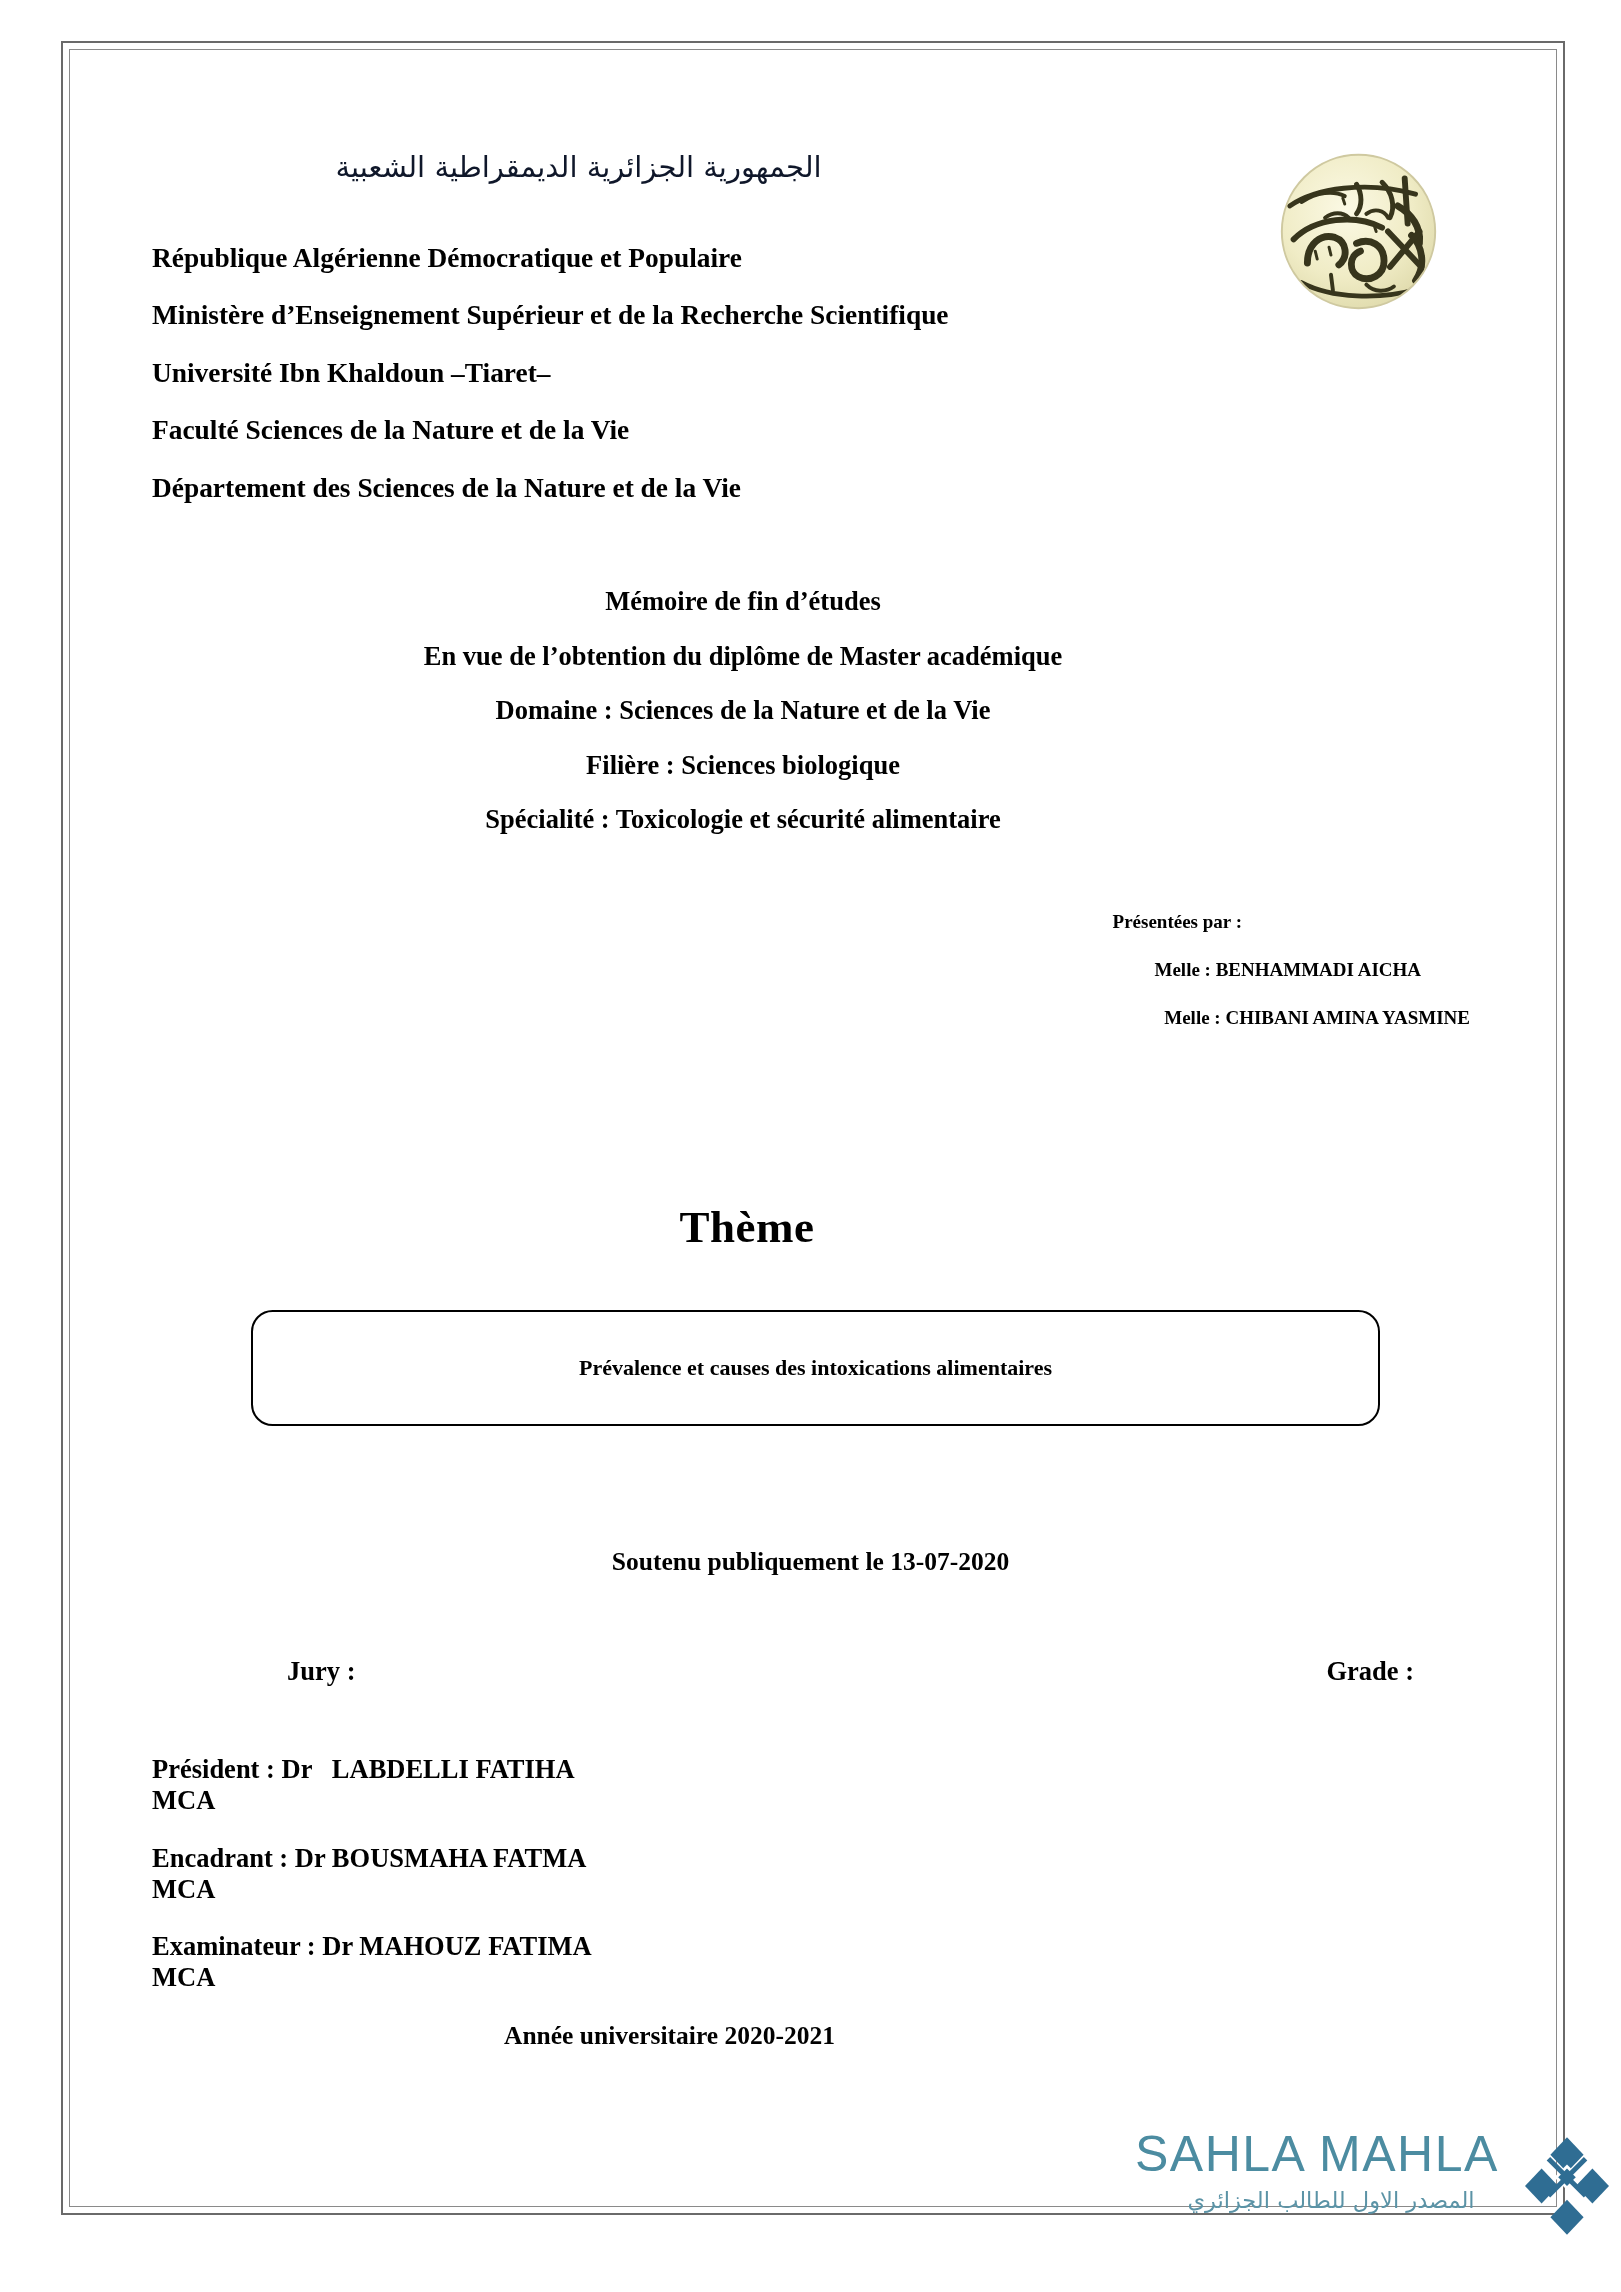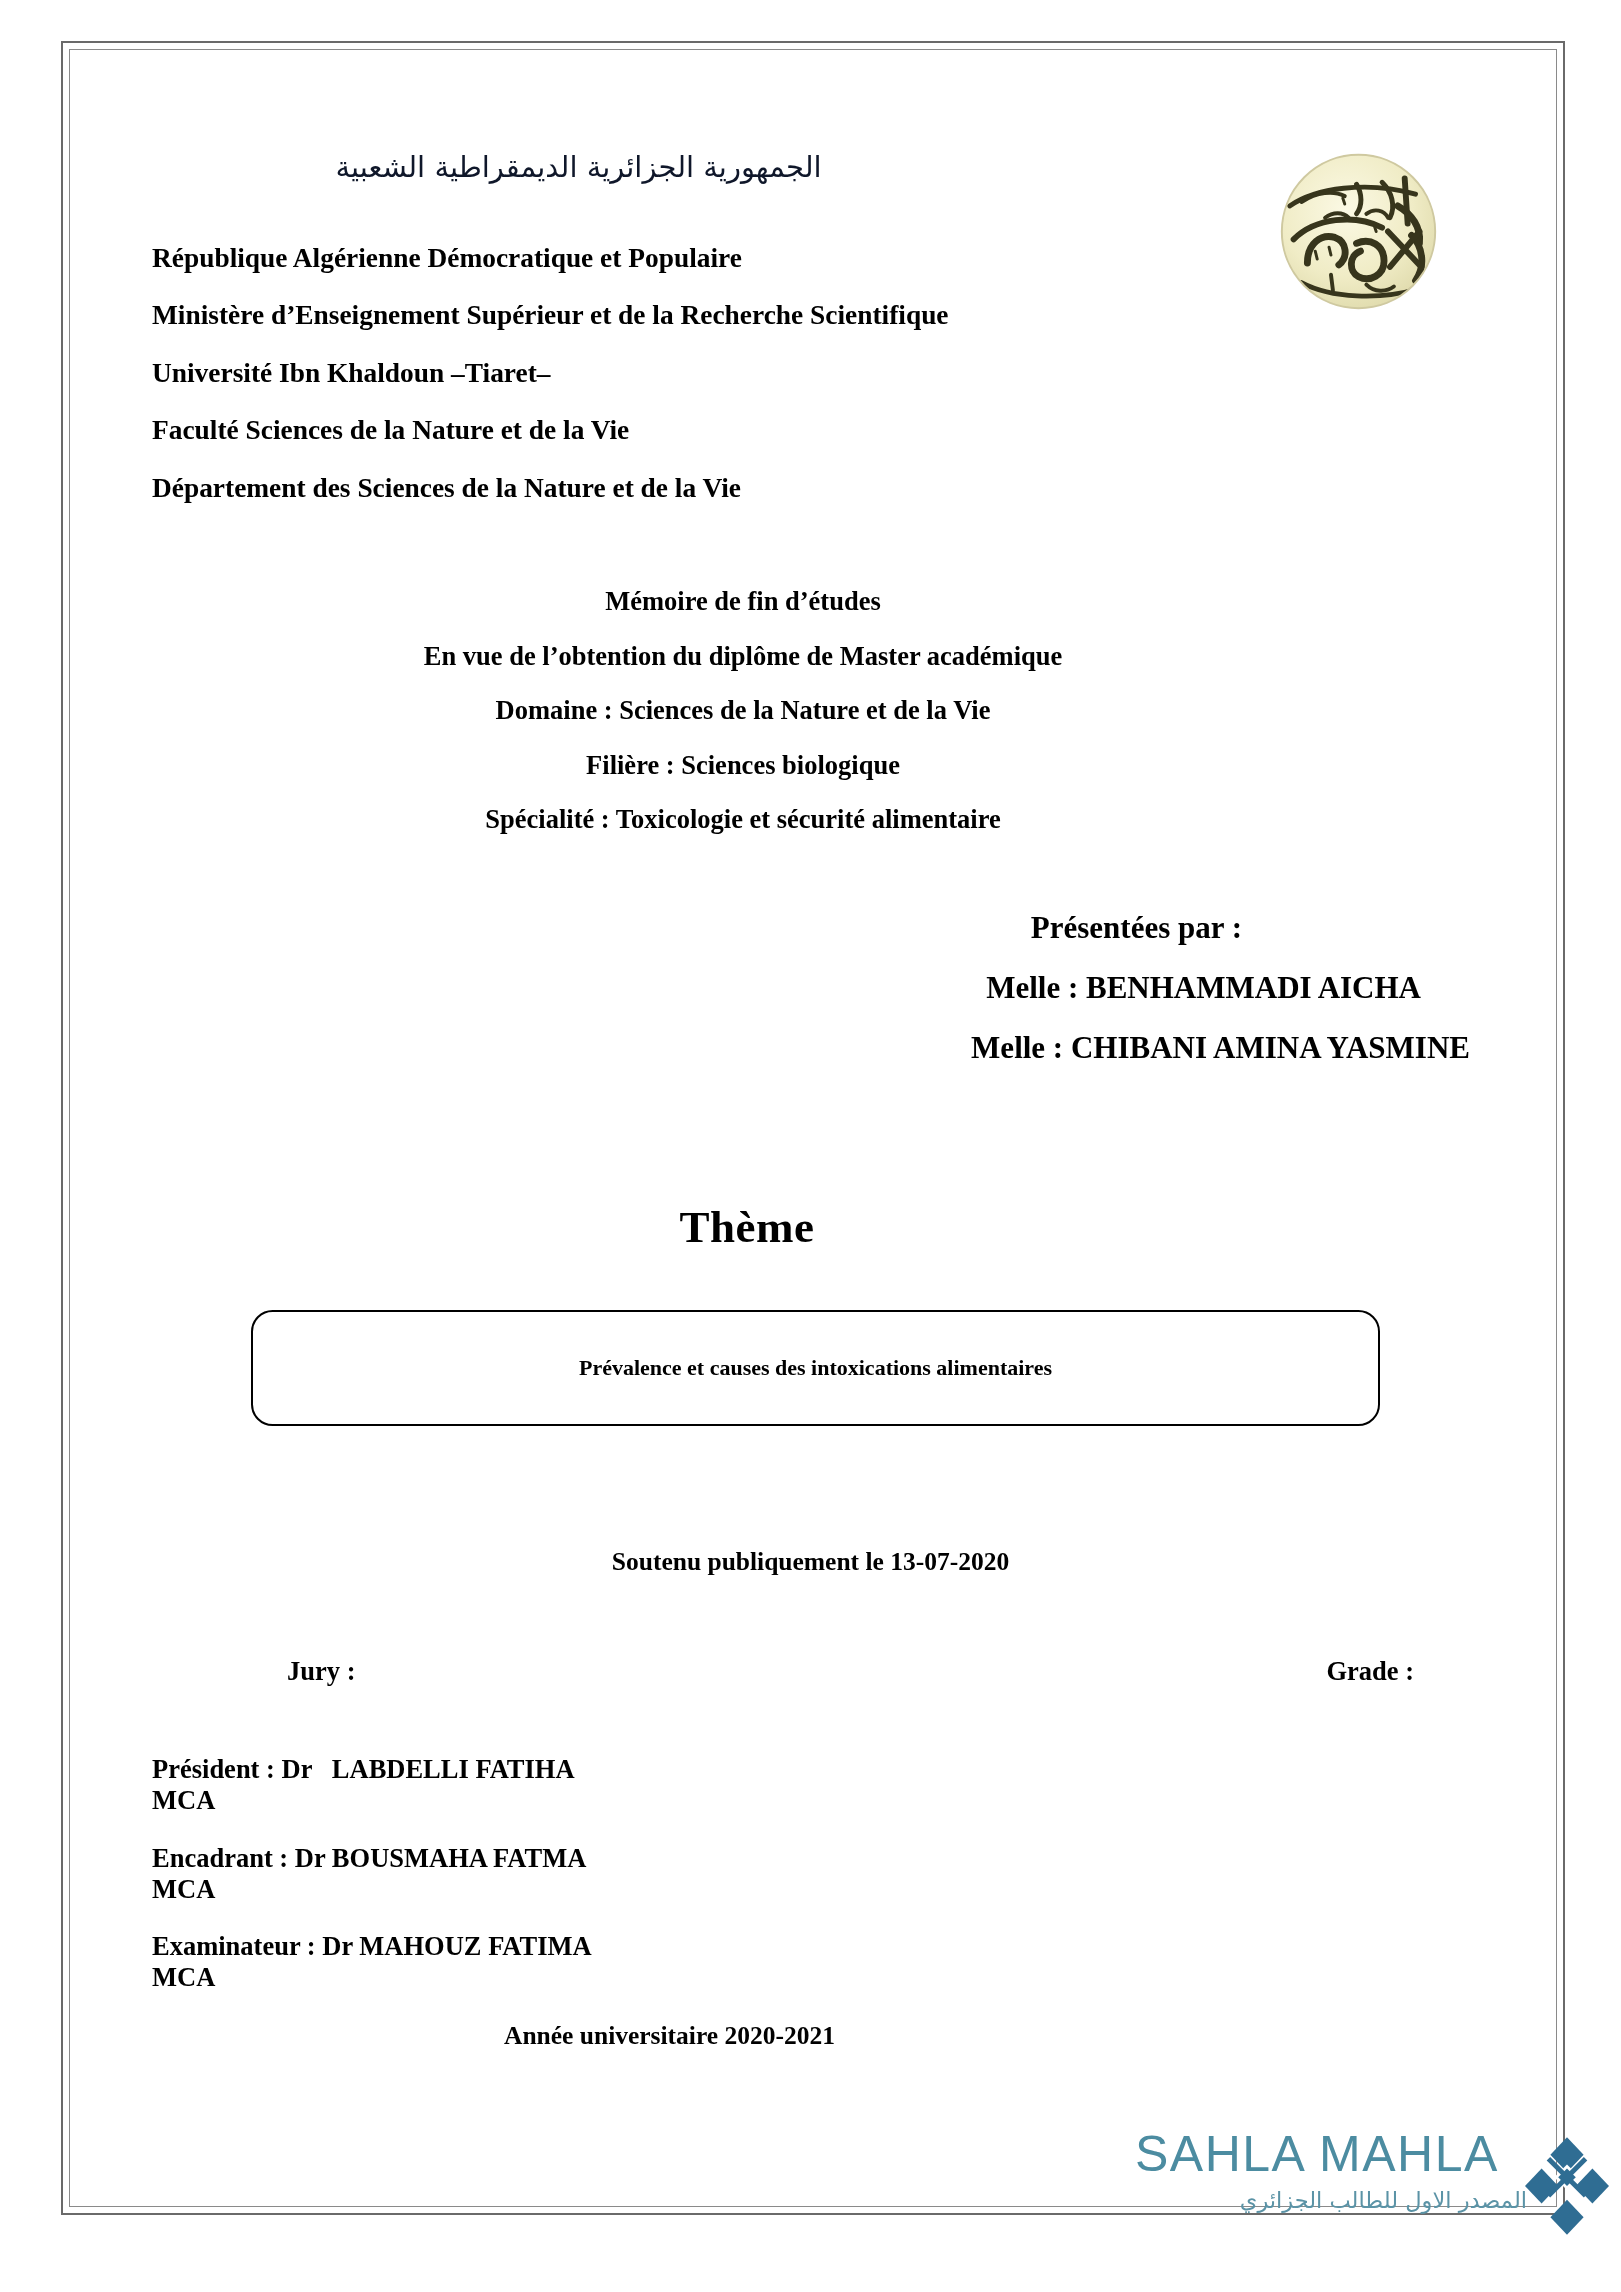--- a/index.html
+++ b/index.html
@@ -101,21 +101,21 @@
   
   .presented {
     position: absolute;
     left: 0;
     top: 912px;
     width: 1470px;
     text-align: right;
   }
   .presented .pl {
     font-weight: bold;
-    font-size: 31px;
+    font-size: 19px;
     line-height: 1.0;
     margin-bottom: 29px;
     padding-left: 17px;
   }
   .presented .pl-title { padding-right: 228px; }
   .presented .pl-n1 { padding-right: 49px; }
   .presented .pl-n2 { padding-right: 0px; }
 
   
   .theme-word {
@@ -220,21 +220,21 @@
     color: #4c8ca1;
     line-height: 1.0;
     white-space: nowrap;
   }
   .wm-sub {
     margin-top: 7.8px;
     font-family: "DejaVu Sans", "Liberation Sans", sans-serif;
     font-size: 22.5px;
     color: #5b93a6;
     direction: rtl;
-    text-align: right;
+    text-align: center;
     width: 392px;
     white-space: nowrap;
   }
   .wm-mark {
     position: absolute;
     left: 390px;
     top: 5.9px;
     width: 84px;
     height: 102px;
   }

